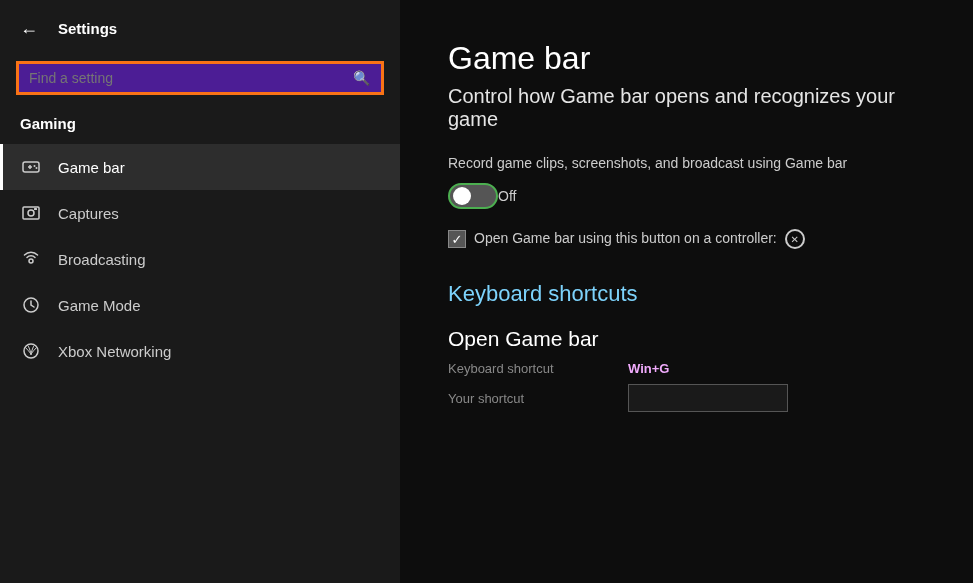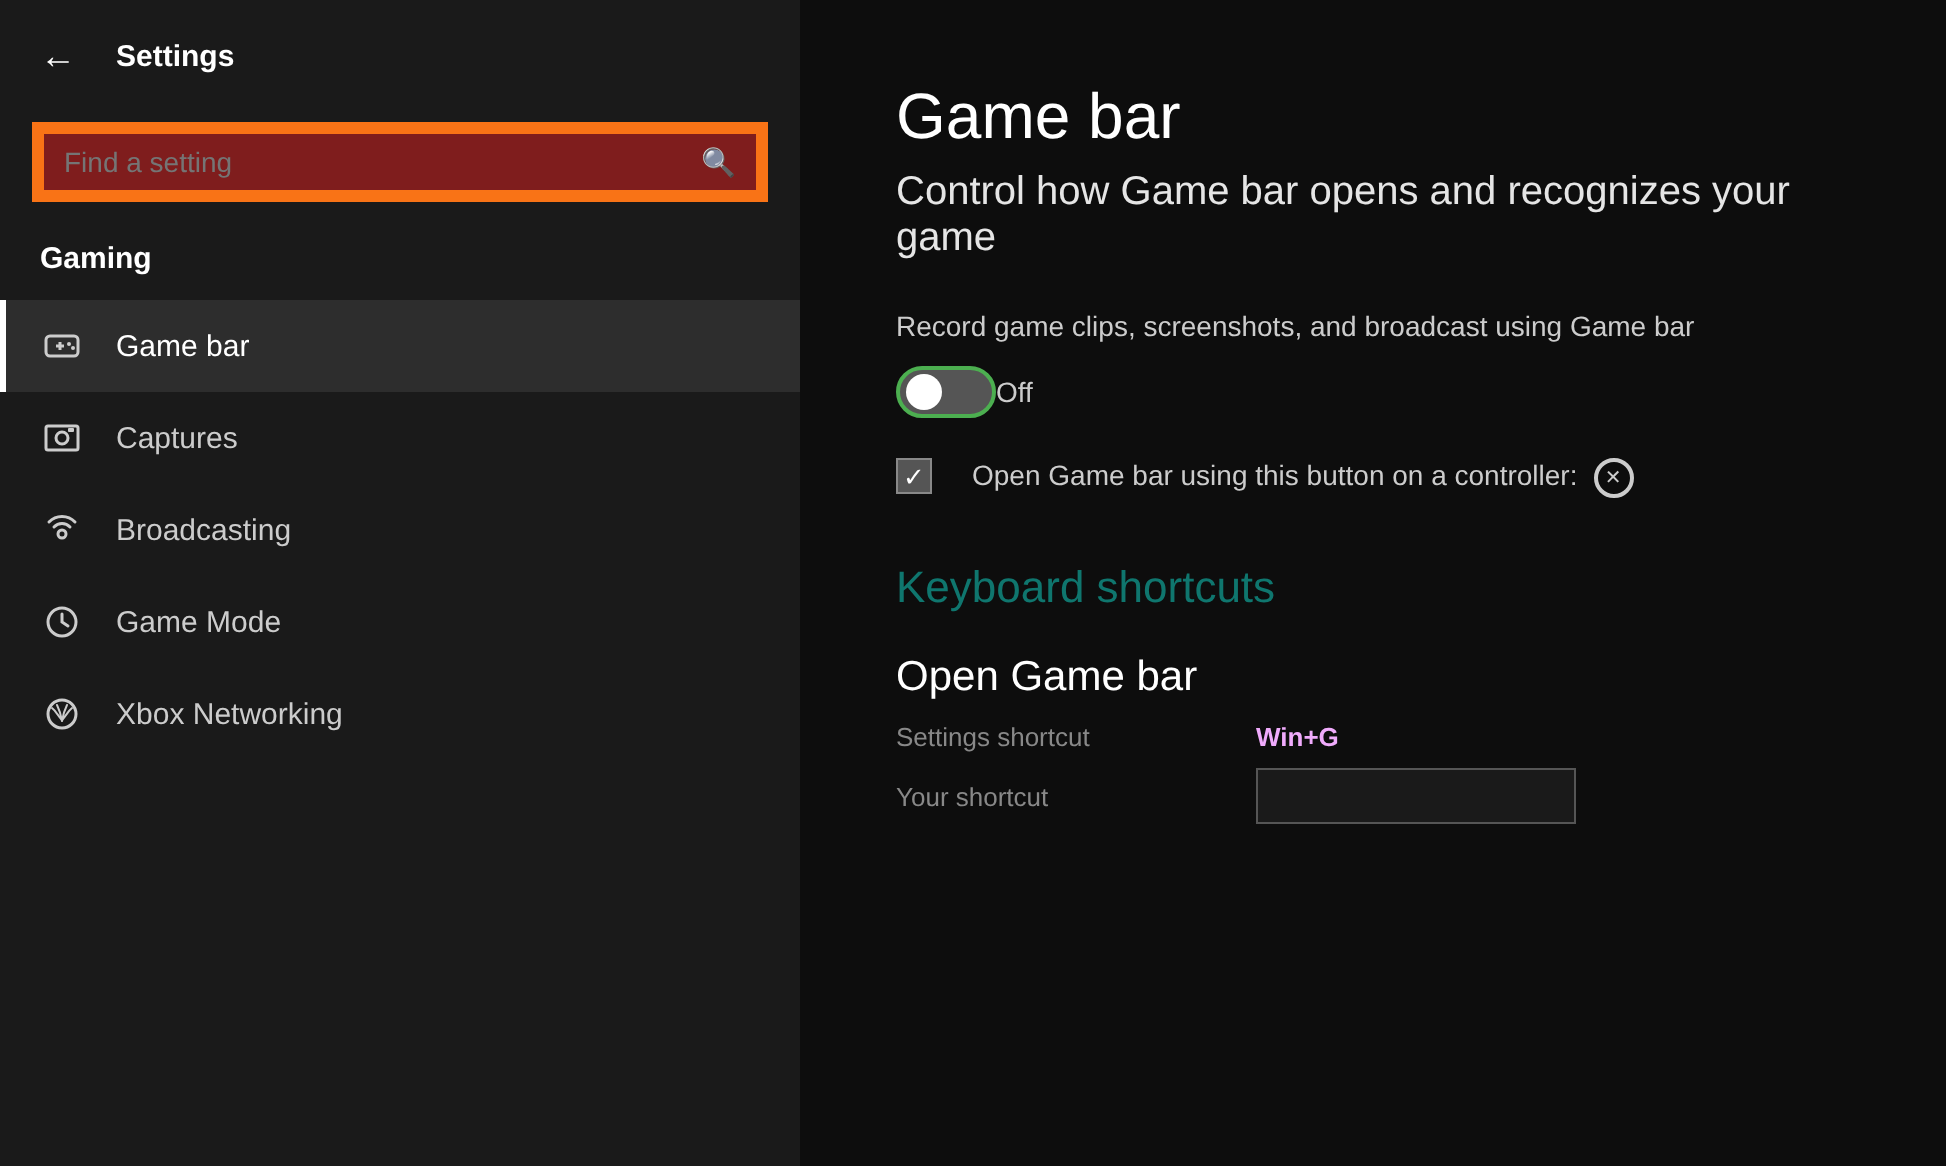--- a/index.html
+++ b/index.html
@@ -42,22 +42,22 @@
     .sidebar-title {
       font-size: 15px;
       color: #fff;
       font-weight: 700;
     }
 
     .search-box {
       margin: 4px 16px 12px 16px;
       display: flex;
       align-items: center;
-      background: #7f1d1d;
-      border: 6px solid #f97316;
+      background: #4c1d95;
+      border: 3px solid #f97316;
       padding: 6px 10px;
     }
 
     .search-input {
       background: transparent;
       border: none;
       outline: none;
       color: #aaa;
       font-size: 14px;
       flex: 1;
@@ -156,22 +156,22 @@
       transition: left 0.2s;
     }
 
     .toggle-text {
       font-size: 14px;
       color: #ccc;
     }
 
     .checkbox-row {
       display: flex;
-      align-items: flex-start;
-      gap: 20px;
+      align-items: center;
+      gap: 8px;
       margin-bottom: 32px;
     }
 
     .checkbox {
       width: 18px;
       height: 18px;
       background: #555;
       border: 1px solid #888;
       display: flex;
       align-items: center;
@@ -201,21 +201,21 @@
       justify-content: center;
       font-size: 10px;
       color: #ccc;
       margin-left: 4px;
       vertical-align: middle;
     }
 
     .section-title {
       font-size: 22px;
       font-weight: 300;
-      color: #0f766e;
+      color: #7dd3fc;
       margin-bottom: 20px;
     }
 
     .shortcut-group {
       margin-bottom: 20px;
     }
 
     .shortcut-name {
       font-size: 21px;
       color: #fff;
@@ -350,21 +350,21 @@
       <span>Open Game bar using this button on a controller:</span>
       <span class="xbox-icon">✕</span>
     </span>
   </div>
 
   <h2 class="section-title">Keyboard shortcuts</h2>
 
   <div class="shortcut-group">
     <div class="shortcut-name">Open Game bar</div>
     <div class="shortcut-row">
-      <span class="shortcut-row-label">Settings shortcut</span>
+      <span class="shortcut-row-label">Keyboard shortcut</span>
       <span class="shortcut-value">Win+G</span>
     </div>
     <div class="shortcut-row">
       <span class="shortcut-row-label">Your shortcut</span>
       <input class="shortcut-input" type="text" style="">
     </div>
   </div>
 
 </div>
 

